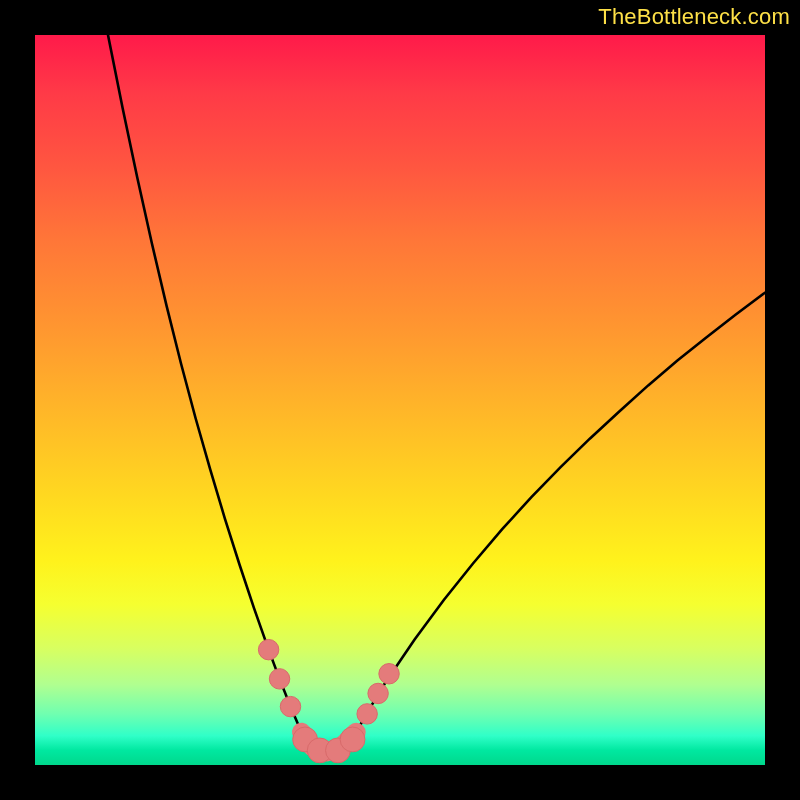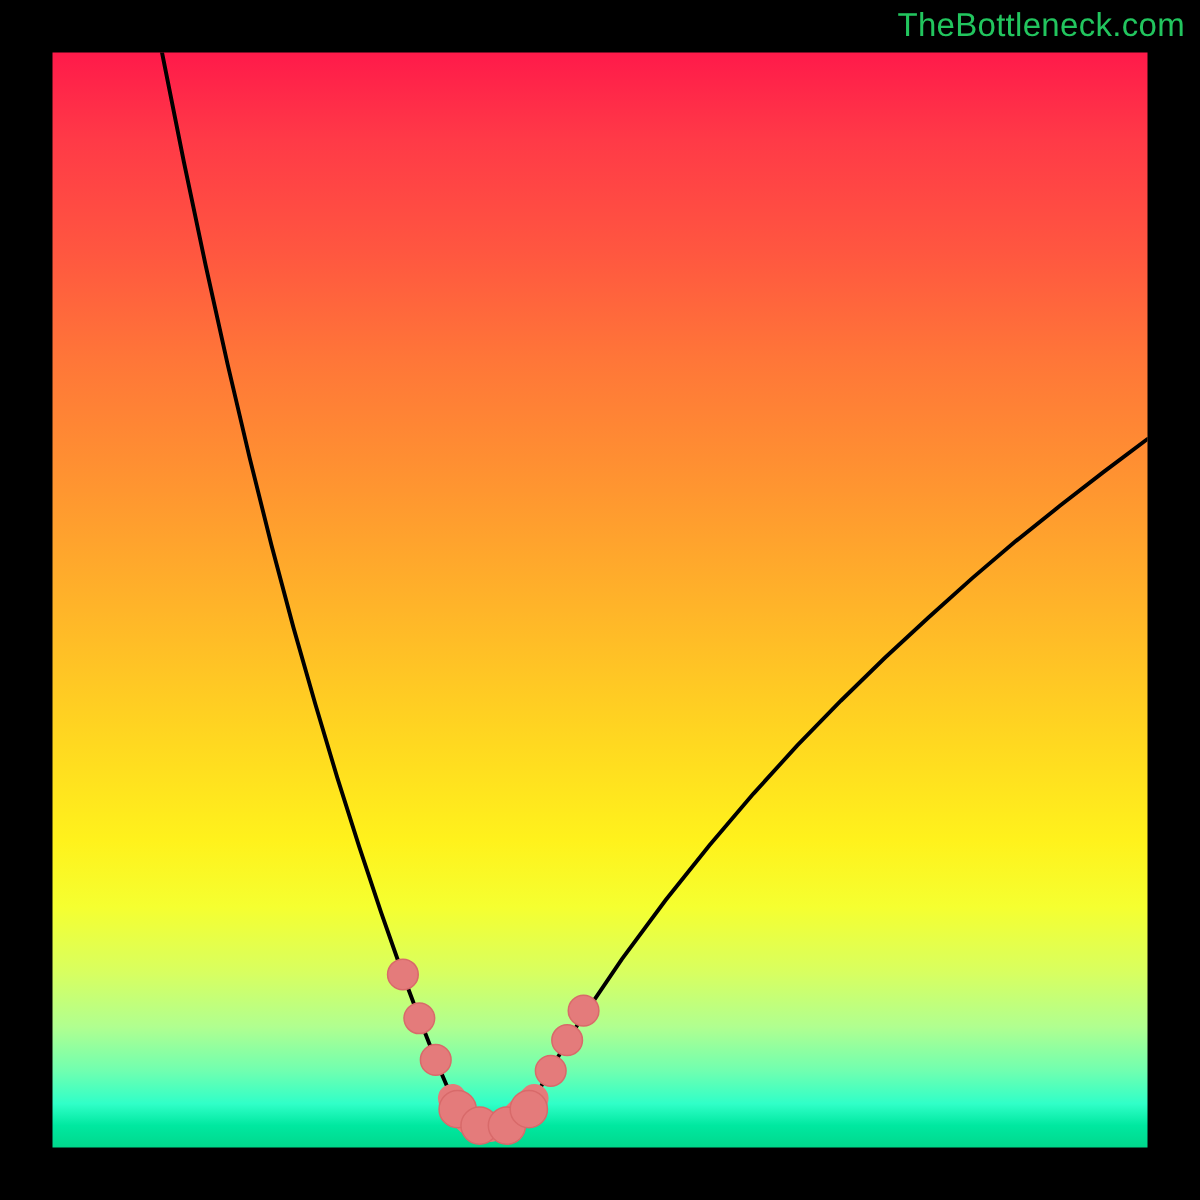--- a/index.html
+++ b/index.html
@@ -50,21 +50,21 @@
     left: 0;
     width: 730px;
     height: 730px;
   }
   .watermark {
     position: absolute;
     top: 4px;
     right: 10px;
     font-size: 22px;
     font-weight: 500;
-    color: #22c55e;
+    color: #fde047;
     letter-spacing: 0.2px;
     user-select: none;
   }
 </style>
 </head>
 <body>
 
 <div class="frame">
   <div class="plot-area">
     <svg class="chart-svg" viewBox="0 0 730 730" preserveAspectRatio="none">

